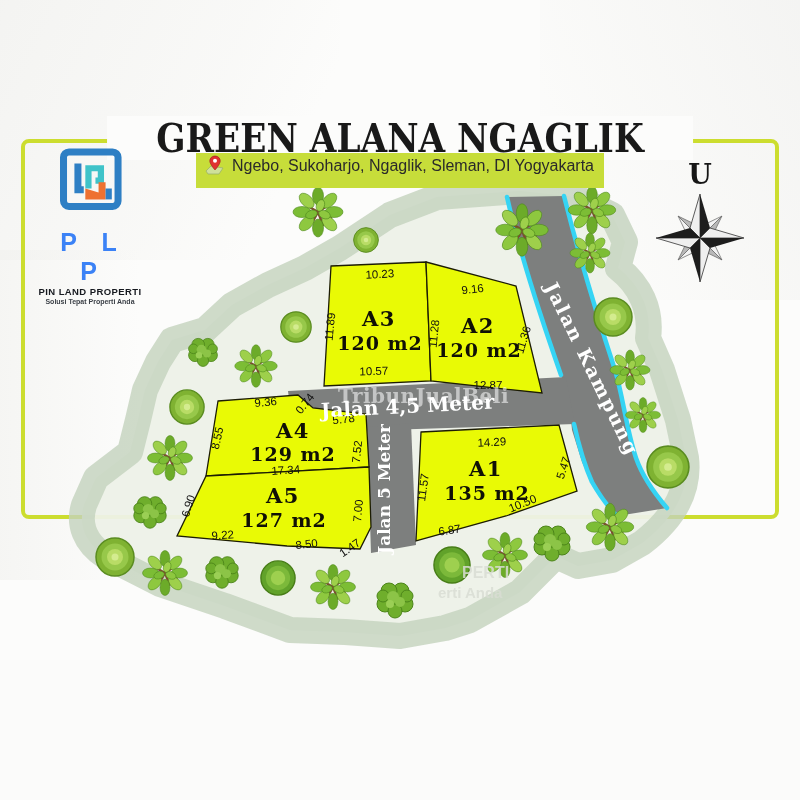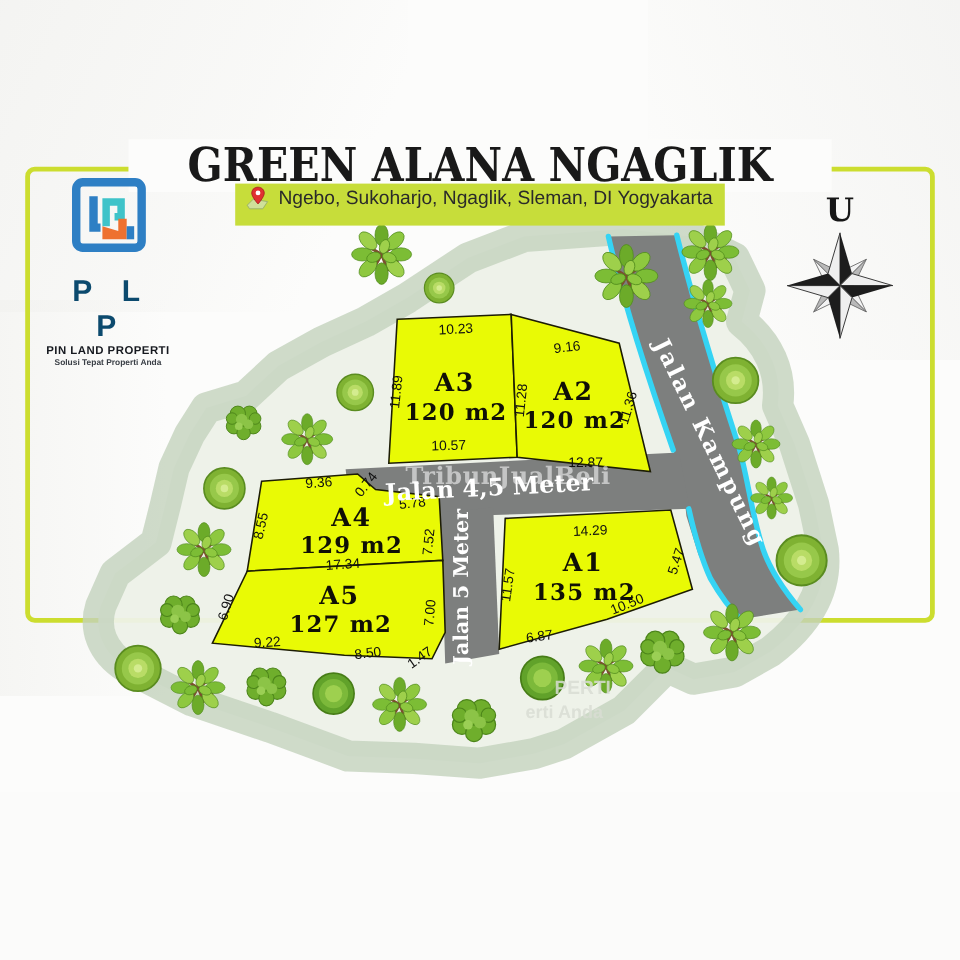--- a/index.html
+++ b/index.html
@@ -16,21 +16,21 @@
   .frame{position:absolute;left:21px;top:139px;right:21px;bottom:141px;border:4px solid #ccdd2f;border-radius:8px;}
 
   
   .title-wrap{position:absolute;top:116px;left:50%;transform:translateX(-50%);background:#fcfcfb;padding:0 16px;z-index:6;text-align:center;}
   .title{margin:0;font-family:"DejaVu Serif",serif;font-weight:900;font-size:39px;line-height:44px;color:#191919;white-space:nowrap;transform:scaleX(.88);transform-origin:center;}
   .loc-bar{position:absolute;top:153px;left:50%;transform:translateX(-50%);z-index:6;background:#c7dd3a;display:flex;align-items:flex-end;gap:6px;padding:2px 10px 13px 8px;white-space:nowrap;}
   .loc-text{font-size:16px;color:#2a2a2a;}
 
   
   .logo{position:absolute;left:34px;top:148px;width:112px;z-index:7;text-align:center;}
-  .logo .initials{font-family:"Liberation Sans",sans-serif;font-weight:bold;font-size:25px;letter-spacing:9px;color:#0c4a6e;margin:2px 0 0 6px;}
+  .logo .initials{font-family:"Liberation Sans",sans-serif;font-weight:bold;font-size:25px;letter-spacing:9px;color:#3b82f6;margin:2px 0 0 6px;}
   .logo .company{font-weight:bold;font-size:9.5px;letter-spacing:.4px;color:#16191f;margin-top:0px;text-align:center;}
   .logo .tagline{font-weight:bold;font-size:7px;color:#3a3f46;margin-top:1px;}
 
   
   .compass{position:absolute;right:40px;top:158px;z-index:7;}
 
   svg text{font-family:"Liberation Sans",sans-serif;}
   .dim{font-size:11.5px;fill:#101010;}
   .plot-id{font-family:"DejaVu Serif",serif;font-weight:bold;font-size:21px;fill:#101006;letter-spacing:1.5px;}
   .plot-area{font-family:"DejaVu Serif",serif;font-weight:bold;font-size:19px;fill:#101006;letter-spacing:1px;}

